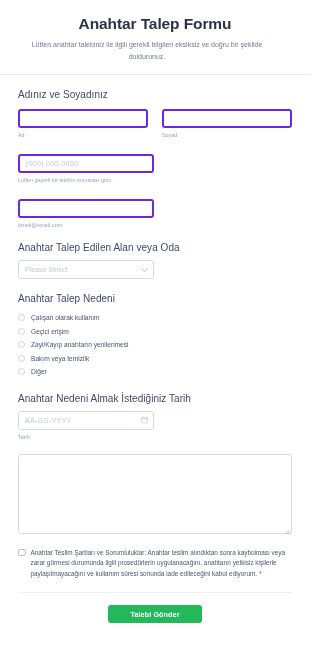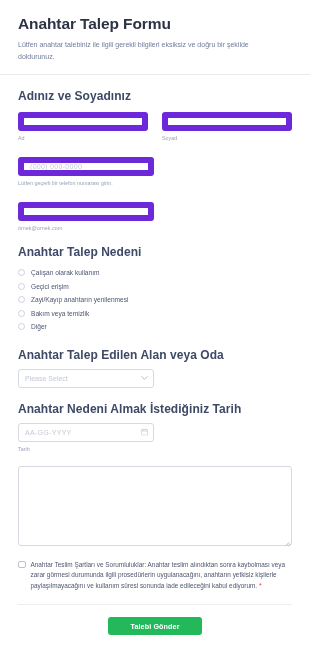--- a/index.html
+++ b/index.html
@@ -15,20 +15,21 @@
     width: 310px;
     height: 655px;
     background: #ffffff;
     position: relative;
     overflow: hidden;
   }
 
   
   .header {
     padding: 14px 18px 12px 18px;
+    text-align: center;
   }
   .form-title {
     font-size: 15.5px;
     font-weight: bold;
     color: #2c3345;
     letter-spacing: -0.1px;
     line-height: 20px;
   }
   .form-subtitle {
     margin-top: 5px;
@@ -42,22 +43,22 @@
     background: #e8e9ef;
     width: 100%;
   }
 
   
   .body { padding: 14px 18px 0 18px; }
 
   .field { margin-bottom: 14px; }
 
   .label {
-    font-size: 12px;
-    font-weight: bold;
+    font-size: 10px;
+    font-weight: normal;
     color: #3d4966;
     display: block;
     margin-bottom: 7px;
     letter-spacing: 0.05px;
   }
 
   .sublabel {
     font-size: 5.4px;
     color: #9aa3bb;
     margin-top: 4px;
@@ -67,21 +68,21 @@
   .hint {
     font-size: 5.4px;
     color: #9aa3bb;
     margin-top: 4px;
     display: block;
   }
 
   .input {
     width: 100%;
     height: 19px;
-    border: 6px solid #6d28d9;
+    border: 2px solid #6d28d9;
     border-radius: 3px;
     background: #fff;
     font-family: "Liberation Sans", sans-serif;
     font-size: 7px;
     color: #3d4966;
     padding: 0 6px;
     outline: none;
   }
   .input::placeholder { color: #c2c8d8; letter-spacing: 0.3px; }
 
@@ -278,54 +279,54 @@
     </div>
 
     <div class="field">
       <div style="width:136px">
         <input class="input" type="text" value="" style="">
       </div>
       <span class="hint">örnek@ornek.com</span>
     </div>
 
     <div class="field">
-      <span class="label">Anahtar Talep Nedeni</span>
-      <div class="radio-list">
-        <div class="radio-row">
-          <span class="radio-dot"></span>
-          <span class="radio-label">Çalışan olarak kullanım</span>
-        </div>
-        <div class="radio-row">
-          <span class="radio-dot"></span>
-          <span class="radio-label">Geçici erişim</span>
-        </div>
-        <div class="radio-row">
-          <span class="radio-dot"></span>
-          <span class="radio-label">Zayi/Kayıp anahtarın yenilenmesi</span>
-        </div>
-        <div class="radio-row">
-          <span class="radio-dot"></span>
-          <span class="radio-label">Bakım veya temizlik</span>
-        </div>
-        <div class="radio-row">
-          <span class="radio-dot"></span>
-          <span class="radio-label">Diğer</span>
-        </div>
-      </div>
-    </div>
-
-    <div class="field">
       <span class="label">Anahtar Talep Edilen Alan veya Oda</span>
       <div class="select-wrap">
         <div class="select">Please Select</div>
         <span class="chev">
           <svg width="7" height="5" viewBox="0 0 10 6" fill="none">
             <path d="M1 1L5 5L9 1" stroke="currentColor" stroke-width="1.2" stroke-linecap="round" stroke-linejoin="round"></path>
           </svg>
         </span>
+      </div>
+    </div>
+
+    <div class="field">
+      <span class="label">Anahtar Talep Nedeni</span>
+      <div class="radio-list">
+        <div class="radio-row">
+          <span class="radio-dot"></span>
+          <span class="radio-label">Çalışan olarak kullanım</span>
+        </div>
+        <div class="radio-row">
+          <span class="radio-dot"></span>
+          <span class="radio-label">Geçici erişim</span>
+        </div>
+        <div class="radio-row">
+          <span class="radio-dot"></span>
+          <span class="radio-label">Zayi/Kayıp anahtarın yenilenmesi</span>
+        </div>
+        <div class="radio-row">
+          <span class="radio-dot"></span>
+          <span class="radio-label">Bakım veya temizlik</span>
+        </div>
+        <div class="radio-row">
+          <span class="radio-dot"></span>
+          <span class="radio-label">Diğer</span>
+        </div>
       </div>
     </div>
 
     <div class="field">
       <span class="label">Anahtar Nedeni Almak İstediğiniz Tarih</span>
       <div class="date-wrap">
         <div class="date-input">AA-GG-YYYY</div>
         <span class="cal-icon">
           <svg width="7" height="7" viewBox="0 0 12 12" fill="none">
             <rect x="0.6" y="1.8" width="10.8" height="9.6" rx="1.2" stroke="currentColor" stroke-width="1"></rect>

